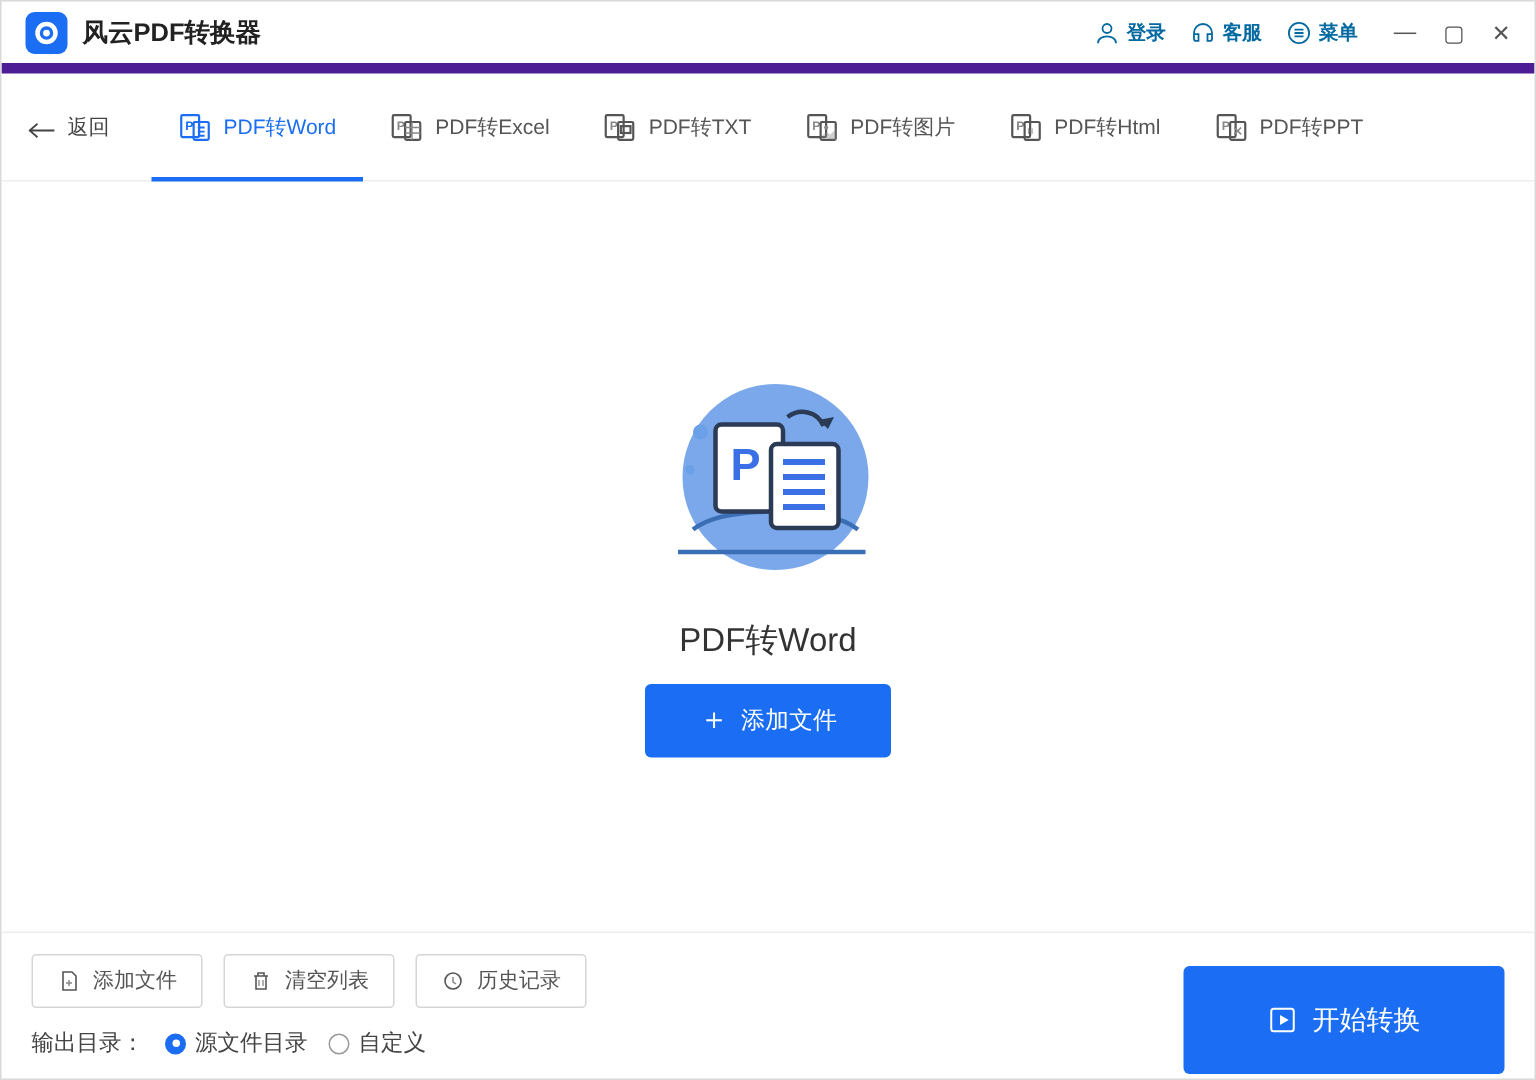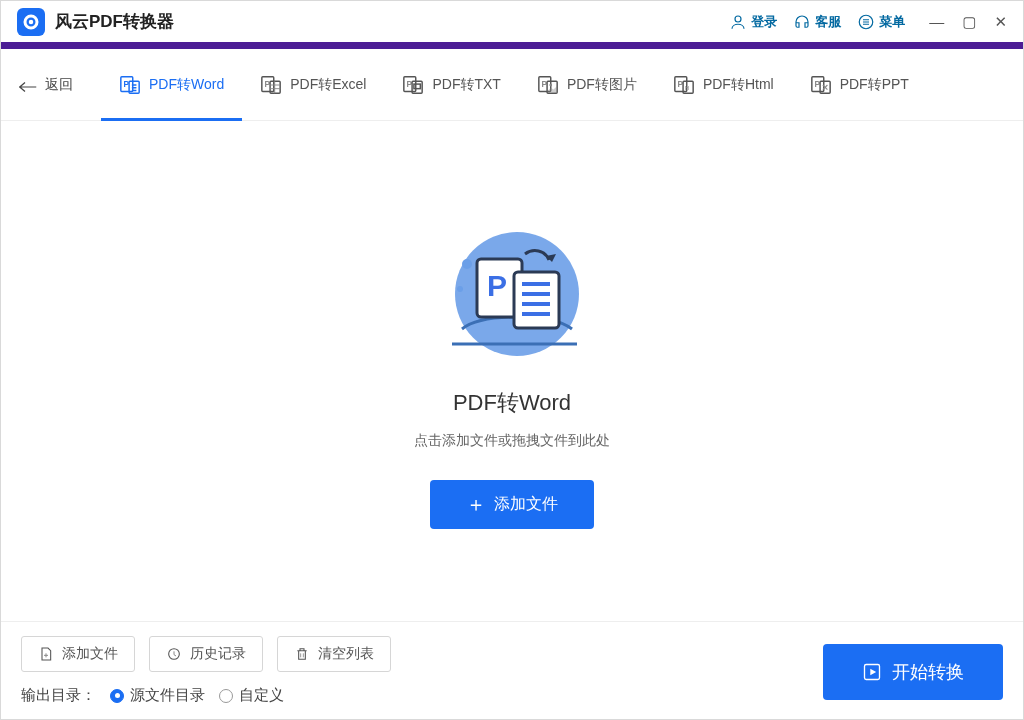--- a/index.html
+++ b/index.html
@@ -31,21 +31,21 @@
 
 .footer { height:100px; border-top:1px solid #eee; padding: 14px 20px 8px; position:relative; }
 .footer-row1 { display:flex; gap:14px; }
 .fbtn { display:flex; align-items:center; gap:8px; border:1px solid #d6d6d6; background:#fff; color:#555; font-size:14px; padding: 8px 16px; border-radius:3px; cursor:pointer; }
 .fbtn svg { width:16px; height:16px; }
 .footer-row2 { display:flex; align-items:center; gap:14px; margin-top:14px; font-size:15px; color:#444; }
 .radio { display:flex; align-items:center; gap:6px; cursor:pointer;text-align:center; }
 .radio-dot { width:14px; height:14px; border-radius:50%; border:1px solid #999; display:inline-flex; align-items:center; justify-content:center; }
 .radio.checked .radio-dot { border-color:#1b6ef3; background:#1b6ef3; }
 .radio.checked .radio-dot::after { content:""; width:5px; height:5px; background:#fff; border-radius:50%; }
-.start-btn { position:absolute; right:20px; top:22px; height:56px; padding:0 39px; background:#1b6ef3; color:#fff; font-size:18px; border:none; border-radius:4px; display:flex; align-items:center; gap:10px; cursor:pointer; }
+.start-btn { position:absolute; right:20px; top:22px; height:72px; padding:0 56px; background:#1b6ef3; color:#fff; font-size:18px; border:none; border-radius:4px; display:flex; align-items:center; gap:10px; cursor:pointer; }
 .start-btn svg { width:20px; height:20px; }
 
 .ico-stroke { fill:none; stroke:currentColor; stroke-width:1.6; }
 </style>
 </head>
 <body>
 
 <div class="titlebar">
   <div class="logo">
     <svg viewBox="0 0 24 24" width="18" height="18">
@@ -155,49 +155,48 @@
     <path d="M40 115c10-8 30-12 55-12s45 4 55 12" stroke="#3b6fb5" stroke-width="3" fill="none"></path>
     <path d="M30 130h125" stroke="#3b6fb5" stroke-width="3"></path>
     <rect x="55" y="45" width="45" height="58" rx="4" fill="#fff" stroke="#2b3a55" stroke-width="3"></rect>
     <text x="65" y="82" font-size="30" font-weight="bold" fill="#3b6fe5">P</text>
     <rect x="92" y="58" width="45" height="56" rx="4" fill="#fff" stroke="#2b3a55" stroke-width="3"></rect>
     <path d="M100 70h28M100 80h28M100 90h28M100 100h28" stroke="#3b6fe5" stroke-width="4"></path>
     <path d="M103 40c8-6 20-4 24 6" stroke="#2b3a55" stroke-width="3" fill="none"></path>
     <path d="M124 42l6 6 4-8" fill="#2b3a55"></path>
   </svg>
   <div class="center-title">PDF转Word</div>
-  <div class="center-sub">点击添加文件或拖拽文件到此处</div>
   <button class="add-btn">
     <span class="plus">＋</span>
     <span>添加文件</span>
   </button>
 </div>
 
 <div class="footer">
   <div class="footer-row1">
     <button class="fbtn">
       <svg viewBox="0 0 24 24">
           <path d="M6 3h9l4 4v14H6z" class="ico-stroke" stroke="#888"></path>
           <path d="M12 11v6M9 14h6" stroke="#888" stroke-width="1.5"></path>
         </svg>
       <span>添加文件</span>
     </button>
     <button class="fbtn">
       <svg viewBox="0 0 24 24">
+          <path d="M5 7h14M9 7V4h6v3M7 7v13h10V7" class="ico-stroke" stroke="#888"></path>
+          <path d="M10 11v6M14 11v6" stroke="#888" stroke-width="1.3"></path>
+        </svg>
+      <span>清空列表</span>
+    </button>
+    <button class="fbtn">
+      <svg viewBox="0 0 24 24">
           <circle cx="12" cy="12" r="8" class="ico-stroke" stroke="#888"></circle>
           <path d="M12 8v5l3 2" stroke="#888" stroke-width="1.5" fill="none"></path>
         </svg>
       <span>历史记录</span>
-    </button>
-    <button class="fbtn">
-      <svg viewBox="0 0 24 24">
-          <path d="M5 7h14M9 7V4h6v3M7 7v13h10V7" class="ico-stroke" stroke="#888"></path>
-          <path d="M10 11v6M14 11v6" stroke="#888" stroke-width="1.3"></path>
-        </svg>
-      <span>清空列表</span>
     </button>
   </div>
   <div class="footer-row2">
     <span>输出目录：</span>
     <label class="radio checked">
       <span class="radio-dot"></span>
       <span>源文件目录</span>
     </label>
     <label class="radio">
       <span class="radio-dot"></span>

